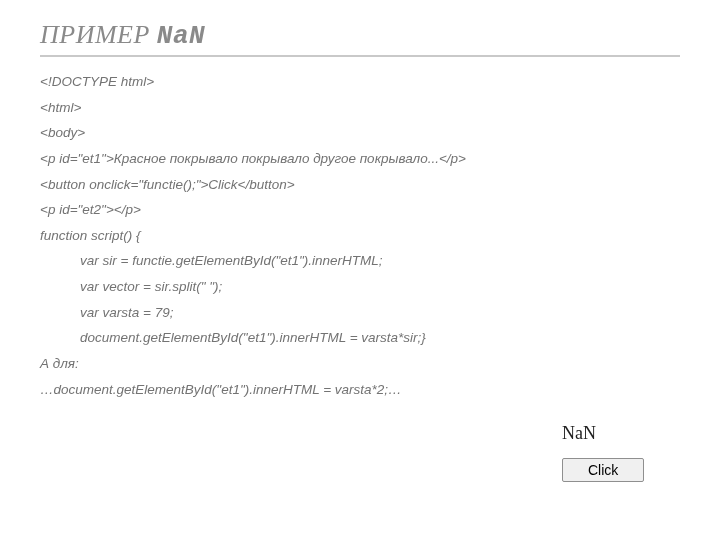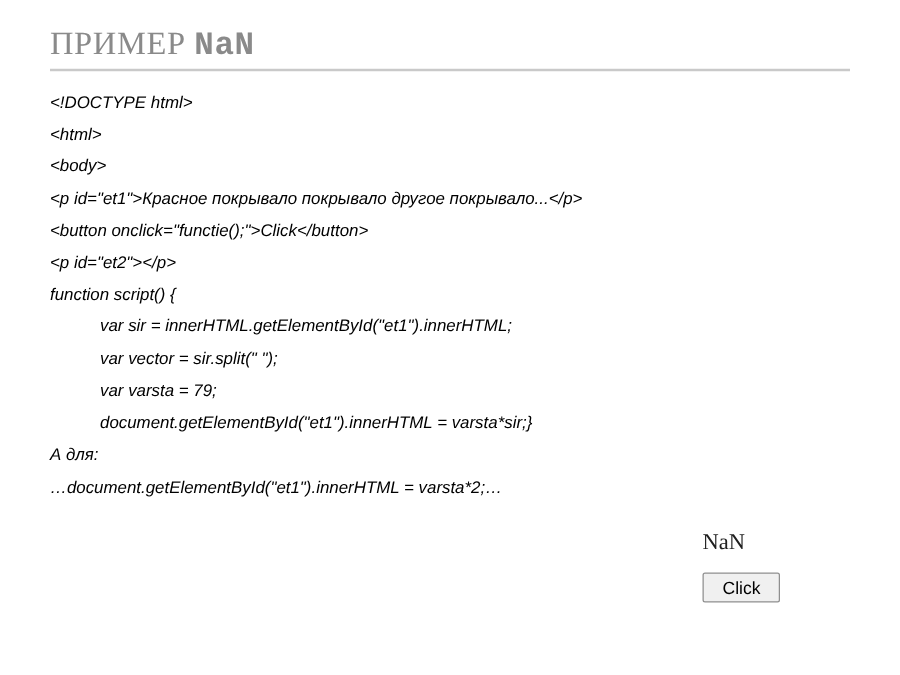--- a/index.html
+++ b/index.html
@@ -10,34 +10,35 @@
     padding: 20px 40px 20px 40px;
     font-family: "Trebuchet MS", "Lucida Sans", Verdana, sans-serif;
     position: relative;
   }
   .title {
     font-family: Georgia, 'Times New Roman', serif;
     font-size: 26px;
     color: #8a8a8a;
     letter-spacing: 0.5px;
     font-weight: 500;
+    font-style: italic;
   }
   .title .mono {
     font-family: "Courier New", Consolas, monospace;
     font-weight: 600;
   }
   .rule {
     border: none;
     border-top: 2px solid #c9c9c9;
     margin-top: 4px;
     margin-bottom: 12px;
   }
   .codeblock {
     font-size: 13.5px;
-    color: #000000;
+    color: #737373;
     line-height: 1.9;
     font-style: italic;
   }
   .codeblock .line {
     display: block;
     white-space: pre;
   }
   .codeblock .indent {
     padding-left: 40px;
   }
@@ -50,21 +51,21 @@
   .nan-text {
     font-family: Georgia, 'Times New Roman', serif;
     font-size: 18px;
     color: #202020;
     margin-bottom: 14px;
     font-style: normal;
   }
   .click-btn {
     font-family: Arial, sans-serif;
     font-size: 14px;
-    padding: 3px 15px;
+    padding: 3px 25px;
     background: #f0f0f0;
     border: 1px solid #8f8f8f;
     border-radius: 2px;
     cursor: pointer;
     font-style: normal;
   }
 </style>
 </head>
 <body>
 
@@ -74,21 +75,21 @@
 <hr class="rule">
 
 <div class="codeblock">
   <span class="line">&lt;!DOCTYPE html&gt;</span>
   <span class="line">&lt;html&gt;</span>
   <span class="line">&lt;body&gt;</span>
   <span class="line">&lt;p id="et1"&gt;Красное покрывало покрывало другое покрывало...&lt;/p&gt;</span>
   <span class="line">&lt;button onclick="functie();"&gt;Click&lt;/button&gt;</span>
   <span class="line">&lt;p id="et2"&gt;&lt;/p&gt;</span>
   <span class="line">function script() {</span>
-  <span class="line indent">var sir = innerHTML.getElementById("et1").innerHTML;</span>
+  <span class="line indent">var sir = functie.getElementById("et1").innerHTML;</span>
   <span class="line indent">var vector = sir.split(" ");</span>
   <span class="line indent">var varsta = 79;</span>
   <span class="line indent">document.getElementById("et1").innerHTML = varsta*sir;}</span>
   <span class="line"></span>
   <span class="line">А для:</span>
   <span class="line">…document.getElementById("et1").innerHTML = varsta*2;…</span>
 </div>
 
 <div class="output-panel">
   <div class="nan-text">NaN</div>

